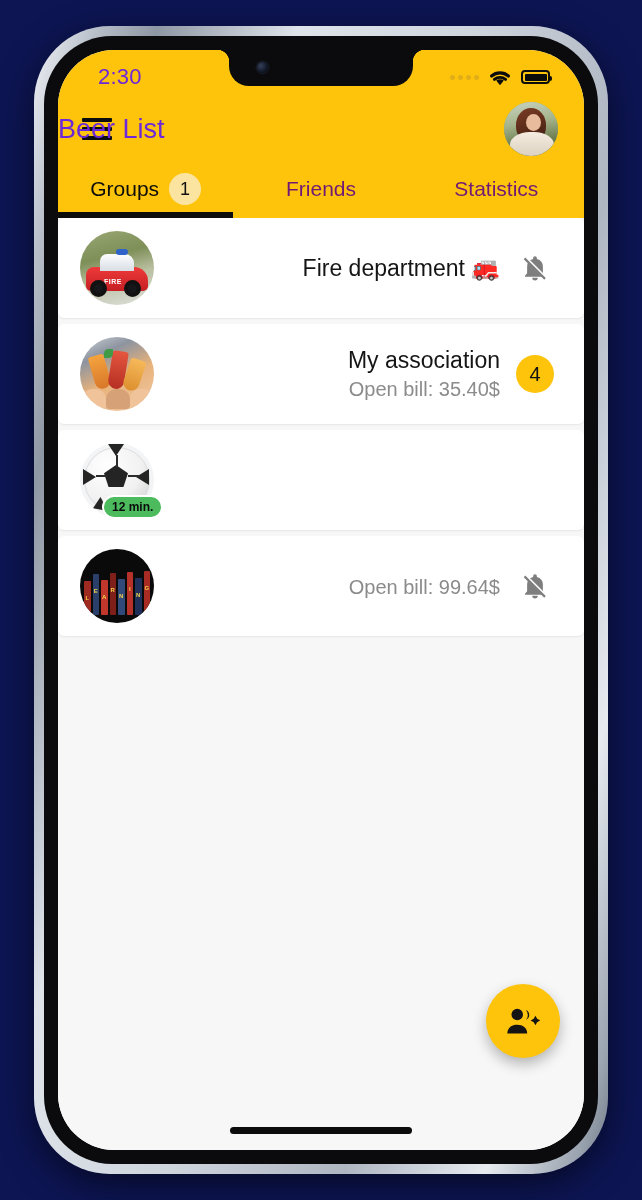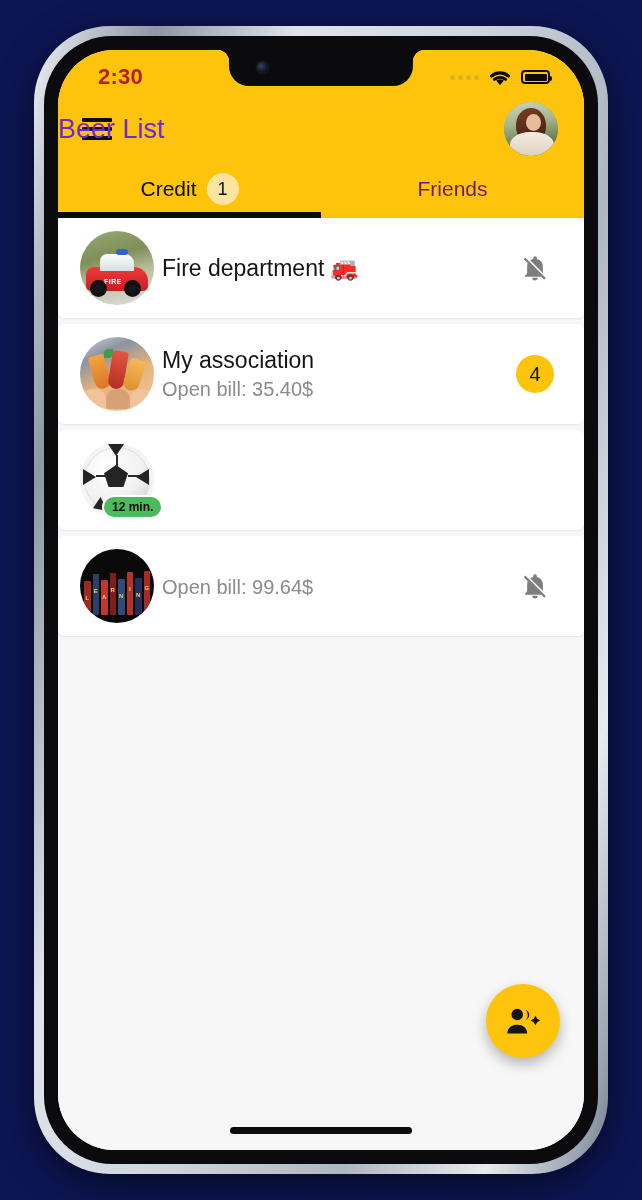--- a/index.html
+++ b/index.html
@@ -70,22 +70,22 @@
     position: relative;
     height: 48px;
     background: #fdc40b;
     display: flex;
     align-items: center;
     justify-content: space-between;
     padding: 0 34px 0 40px;
   }
   .status-time {
     font-size: 22px;
-    font-weight: 700;
-    color: #b91c1c;
+    font-weight: 400;
+    color: #6d28d9;
     letter-spacing: .2px;
     padding-top: 6px;
   }
   .status-right {
     display: flex;
     align-items: center;
     gap: 8px;
     padding-top: 6px;
   }
   .sig-dots { display: flex; gap: 3px; align-items: center; }
@@ -299,21 +299,21 @@
     background: #4cbb5e;
     color: #0b0b0b;
     font-size: 12px;
     font-weight: 700;
     padding: 3px 8px;
     border-radius: 12px;
     border: 2px solid #ffffff;
     white-space: nowrap;
   }
 
-  .g-text { margin-left: 8px; flex: 1; min-width: 0; }
+  .g-text { margin-left: 8px; flex: 1; min-width: 0; text-align: right; }
   .g-title {
     font-size: 23px;
     color: #151515;
     white-space: nowrap;
     line-height: 1.25;
   }
   .g-sub {
     font-size: 20px;
     color: #8b8b8b;
     margin-top: 3px;
@@ -407,25 +407,28 @@
         <div class="av-sky"></div>
         <div class="av-hair"></div>
         <div class="av-face"></div>
         <div class="av-body"></div>
       </div>
     </div>
   </div>
 
   <div class="tabs">
     <div class="tab active">
-      <span class="tab-label">Credit</span>
+      <span class="tab-label">Groups</span>
       <span class="tab-badge">1</span>
     </div>
     <div class="tab">
       <span class="tab-label">Friends</span>
+    </div>
+    <div class="tab">
+      <span class="tab-label">Statistics</span>
     </div>
   </div>
 
   <div class="list">
 
     <div class="group-row">
       <div class="g-avatar">
         <div class="circ art-fire">
           <div class="car-body"></div>
           <div class="car-top"></div>

